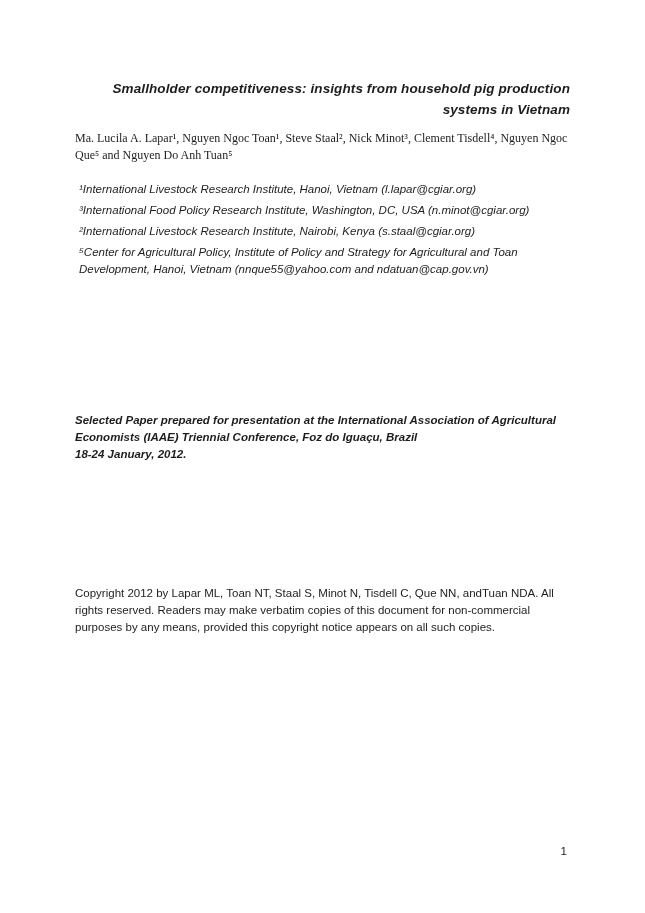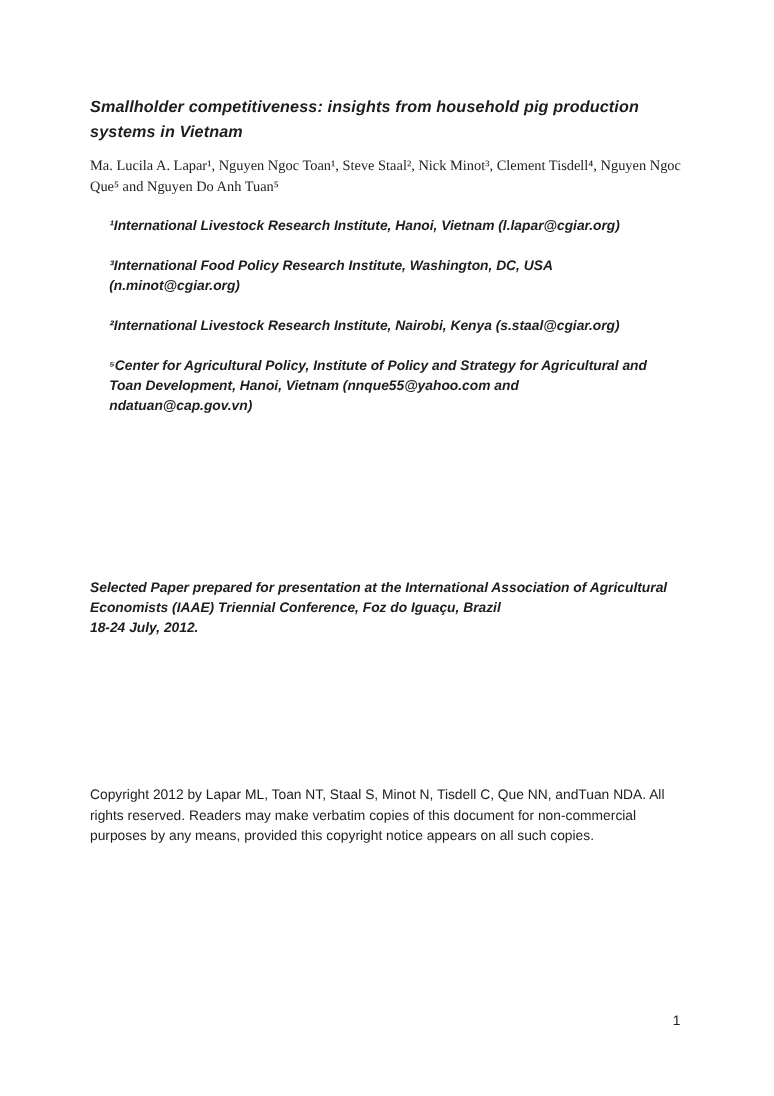--- a/index.html
+++ b/index.html
@@ -21,37 +21,37 @@
     padding: 78px 75px 0 75px;
     box-sizing: border-box;
   }
   .paper-title {
     margin: 0;
     font-size: 13.5px;
     font-weight: bold;
     font-style: italic;
     line-height: 21px;
     letter-spacing: 0.1px;
+    text-align: right;
   }
   .authors {
     margin: 10px 0 0 0;
     font-size: 12px;
     font-style: normal;
     line-height: 17px;
     font-family: Liberation Serif, serif;
   }
   .affiliations {
     margin-top: 17px;
   }
   .affiliations p {
-    margin: 16px;
+    margin: 4px;
     font-size: 11.5px;
     font-style: italic;
     line-height: 17px;
-    font-weight: bold;
   }
   .presentation-note {
     margin-top: 134px;
     font-weight: bold;
   }
   .presentation-note p {
     margin: 0;
     font-size: 11.5px;
     font-style: italic;
     line-height: 17px;
@@ -82,21 +82,21 @@
 
     <div class="affiliations">
       <p>¹International Livestock Research Institute, Hanoi, Vietnam (l.lapar@cgiar.org)</p>
       <p>³International Food Policy Research Institute, Washington, DC, USA (n.minot@cgiar.org)</p>
       <p>²International Livestock Research Institute, Nairobi, Kenya (s.staal@cgiar.org)</p>
       <p>⁵Center for Agricultural Policy, Institute of Policy and Strategy for Agricultural and Toan Development, Hanoi, Vietnam (nnque55@yahoo.com and ndatuan@cap.gov.vn)</p>
     </div>
 
     <div class="presentation-note">
       <p>Selected Paper prepared for presentation at the International Association of Agricultural Economists (IAAE) Triennial Conference, Foz do Iguaçu, Brazil</p>
-      <p>18-24 July, 2012.</p>
+      <p>18-24 January, 2012.</p>
     </div>
 
     <p class="copyright">Copyright 2012 by Lapar ML, Toan NT, Staal S, Minot N, Tisdell C, Que NN, andTuan NDA. All rights reserved. Readers may make verbatim copies of this document for non-commercial purposes by any means, provided this copyright notice appears on all such copies.</p>
 
   </div>
 
   <div class="page-number">1</div>
 </div>
 
 </body></html>

